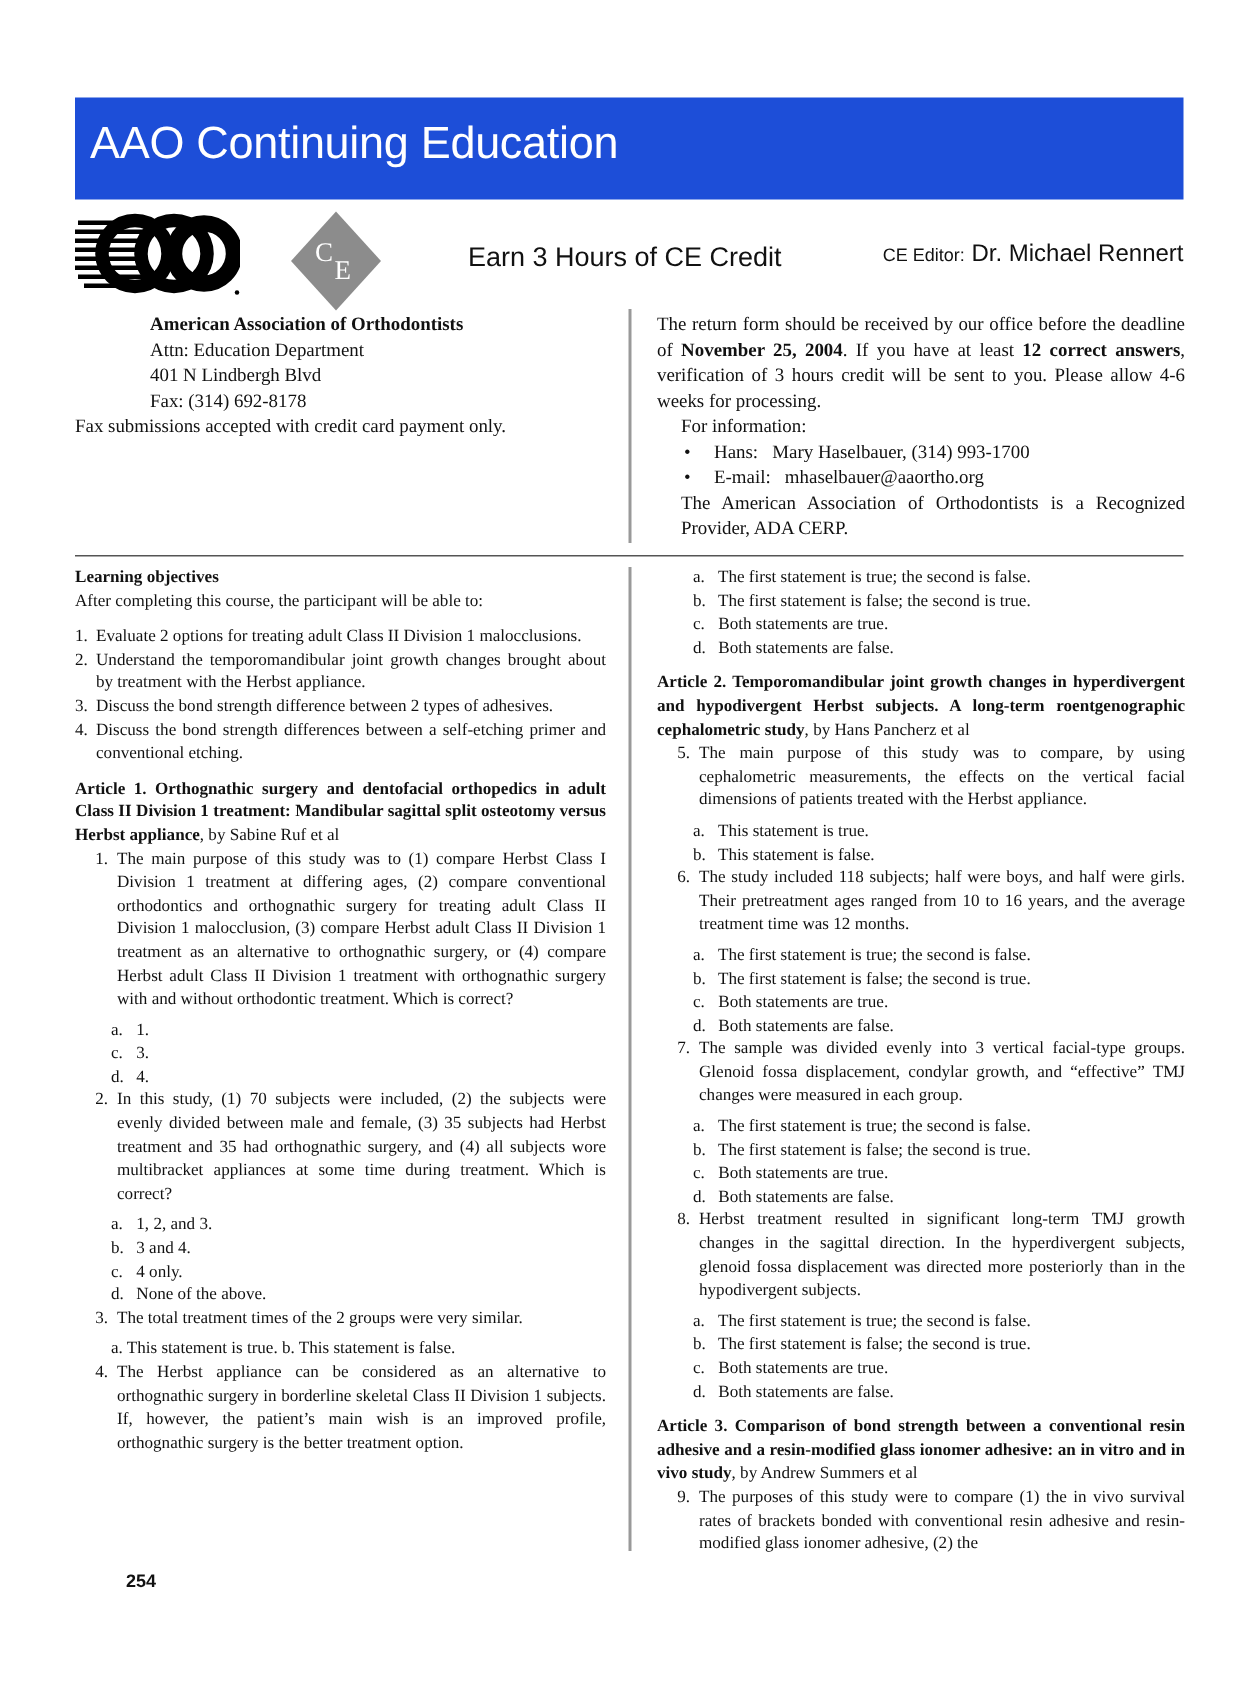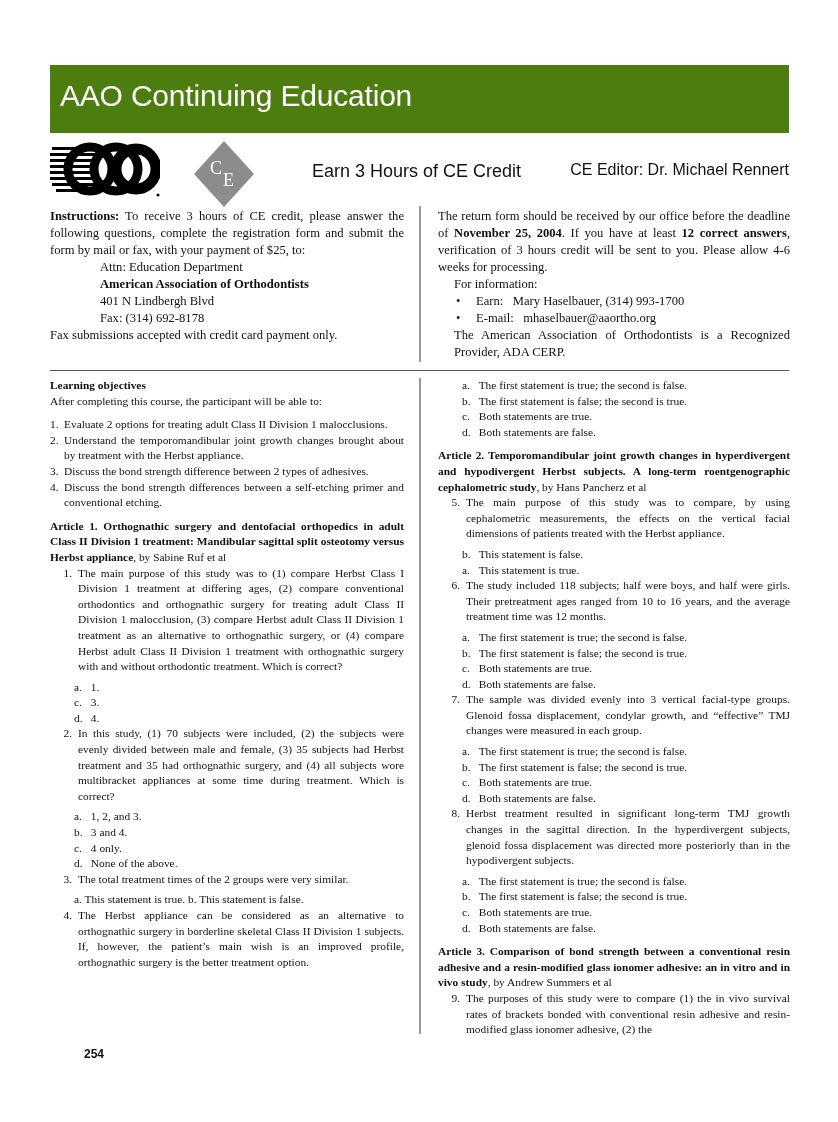--- a/index.html
+++ b/index.html
@@ -1,29 +1,29 @@
 <!DOCTYPE html>
 <html><head>
 <meta charset="utf-8">
 <style>
   html, body { margin: 0; padding: 0; background: #ffffff; }
   body { width: 838px; height: 1122px; position: relative; overflow: hidden;
          font-family: "Liberation Serif", serif; color: #111; }
 
-  .banner { position: absolute; left: 50px; top: 65px; width: 739px; height: 68px; background: #4d7c0f; }
+  .banner { position: absolute; left: 50px; top: 65px; width: 739px; height: 68px; background: #1d4ed8; }
   .banner-title { position: absolute; left: 10px; top: 14px; font-family: "Liberation Sans", sans-serif;
                   font-size: 30px; color: #fff; letter-spacing: -0.2px; }
 
   .aao-logo { position: absolute; left: 50px; top: 141px; width: 110px; height: 58px; }
   .ce-logo { position: absolute; left: 193px; top: 140px; width: 62px; height: 68px; }
 
   .earn { position: absolute; left: 312px; top: 161px; font-family: "Liberation Sans", sans-serif;
           font-size: 18px; color: #111; }
   .editor { position: absolute; right: 49px; top: 161px; font-family: "Liberation Sans", sans-serif; color: #111; white-space: nowrap; }
-  .editor .lbl { font-size: 16px; }
+  .editor .lbl { font-size: 12px; }
   .editor .nm { font-size: 16px; }
 
   .col { position: absolute; font-size: 12.6px; line-height: 17px; text-align: justify; }
   .col p { margin: 0; }
   .intro-left { left: 50px; top: 208px; width: 354px; }
   .intro-right { left: 438px; top: 208px; width: 352px; }
   .indent { padding-left: 50px; text-align: left; }
   .b { font-weight: bold; }
   .info-ind { padding-left: 16px; font-family: Liberation Serif, serif; }
   .bullet-line { padding-left: 18px; text-align: left; }
@@ -89,34 +89,33 @@
   <text x="30" y="46" font-family="Liberation Serif, serif" font-size="18" fill="#fff">E</text>
 </svg>
 
 <div class="earn">Earn 3 Hours of CE Credit</div>
 <div class="editor">
   <span class="lbl">CE Editor:</span>
   <span class="nm">Dr. Michael Rennert</span>
 </div>
 
 <div class="col intro-left">
-  <p><span class="b">Instructions:</span><span> To receive 3 hours of CE credit, please answer the following questions, complete the registration form and submit the form by mail or fax, with your payment of $25, to:</span></p>
+  <p class="indent b">American Association of Orthodontists</p>
   <p class="indent">Attn: Education Department</p>
-  <p class="indent b">American Association of Orthodontists</p>
   <p class="indent">401 N Lindbergh Blvd</p>
   <p class="indent">Fax: (314) 692-8178</p>
   <p>Fax submissions accepted with credit card payment only.</p>
 </div>
 
 <div class="vdiv" style="left:419px; top:206px; height:156px;"></div>
 
 <div class="col intro-right">
   <p><span>The return form should be received by our office before the deadline of </span><span class="b">November 25, 2004</span><span>. If you have at least </span><span class="b">12 correct answers</span><span>, verification of 3 hours credit will be sent to you. Please allow 4-6 weeks for processing.</span></p>
   <p class="info-ind">For information:</p>
-  <p class="bullet-line"><span class="dot">•</span><span>Earn:</span>&nbsp;&nbsp;&nbsp;<span>Mary Haselbauer, (314) 993-1700</span></p>
+  <p class="bullet-line"><span class="dot">•</span><span>Hans:</span>&nbsp;&nbsp;&nbsp;<span>Mary Haselbauer, (314) 993-1700</span></p>
   <p class="bullet-line"><span class="dot">•</span><span>E-mail:</span>&nbsp;&nbsp;&nbsp;<span>mhaselbauer@aaortho.org</span></p>
   <p class="info-ind">The American Association of Orthodontists is a Recognized Provider, ADA CERP.</p>
 </div>
 
 <div class="hdiv"></div>
 
 <div class="body-col left-body">
   <div class="h-obj">Learning objectives</div>
   <div>After completing this course, the participant will be able to:</div>
   <div class="gap"></div>
@@ -181,22 +180,22 @@
   <div class="opt"><span class="l">d.</span> <span>Both statements are false.</span></div>
   <div class="gap"></div>
 
   <div class="art-h"><span>Article 2. Temporomandibular joint growth changes in hyperdivergent and hypodivergent Herbst subjects. A long-term roentgenographic cephalometric study</span><span class="by">, by Hans Pancherz et al</span></div>
 
   <div class="q">
       <span class="num">5.</span>
       <span class="txt">The main purpose of this study was to compare, by using cephalometric measurements, the effects on the vertical facial dimensions of patients treated with the Herbst appliance.</span>
     </div>
   <div class="sgap"></div>
+  <div class="opt"><span class="l">a.</span> <span>This statement is true.</span></div>
   <div class="opt"><span class="l">b.</span> <span>This statement is false.</span></div>
-  <div class="opt"><span class="l">a.</span> <span>This statement is true.</span></div>
 
   <div class="q">
       <span class="num">6.</span>
       <span class="txt">The study included 118 subjects; half were boys, and half were girls. Their pretreatment ages ranged from 10 to 16 years, and the average treatment time was 12 months.</span>
     </div>
   <div class="sgap"></div>
   <div class="opt"><span class="l">a.</span> <span>The first statement is true; the second is false.</span></div>
   <div class="opt"><span class="l">b.</span> <span>The first statement is false; the second is true.</span></div>
   <div class="opt"><span class="l">c.</span> <span>Both statements are true.</span></div>
   <div class="opt"><span class="l">d.</span> <span>Both statements are false.</span></div>

